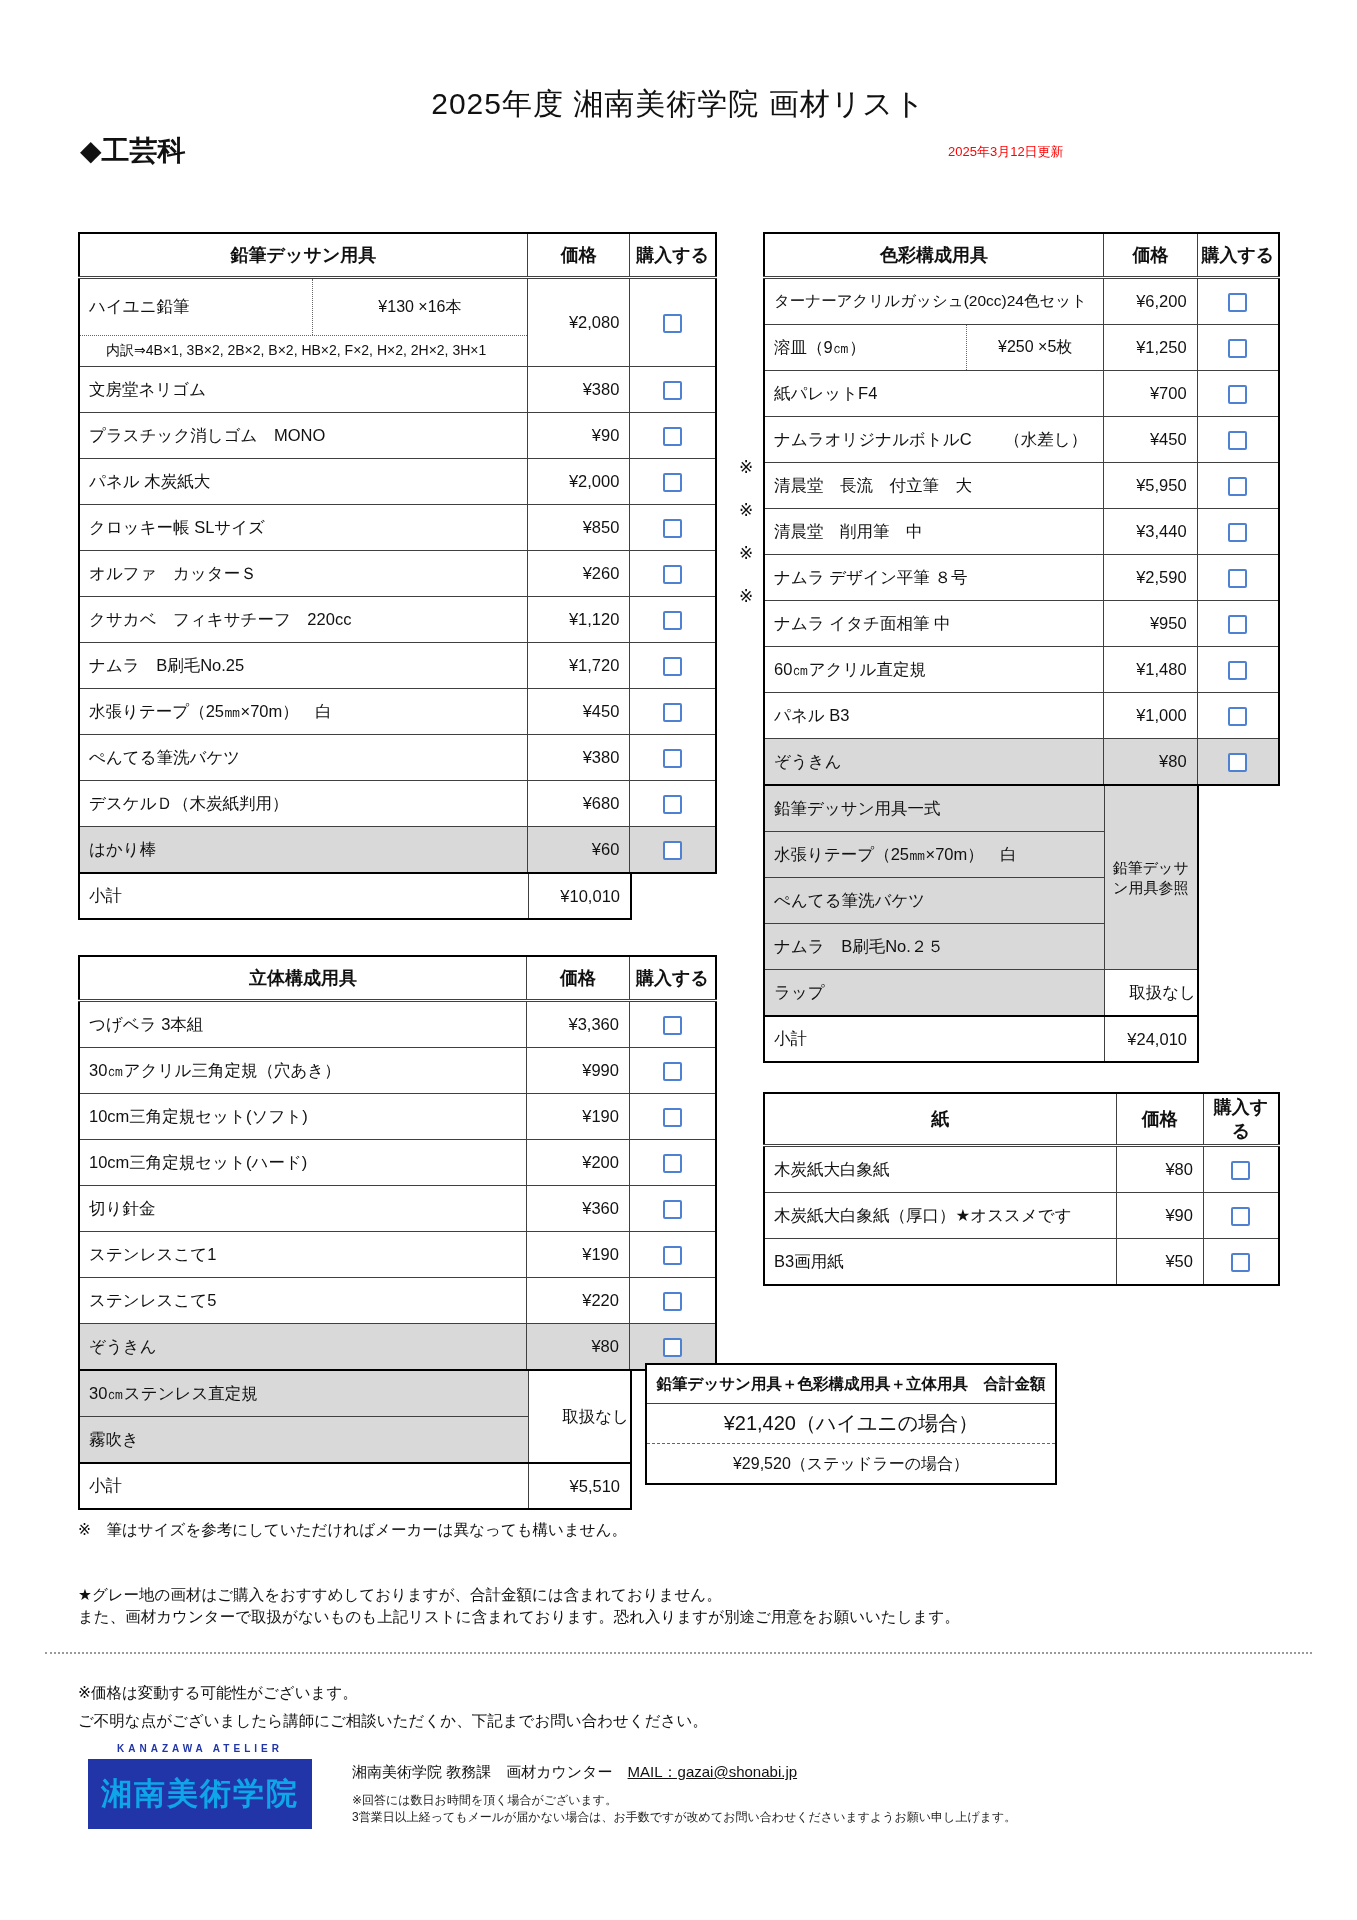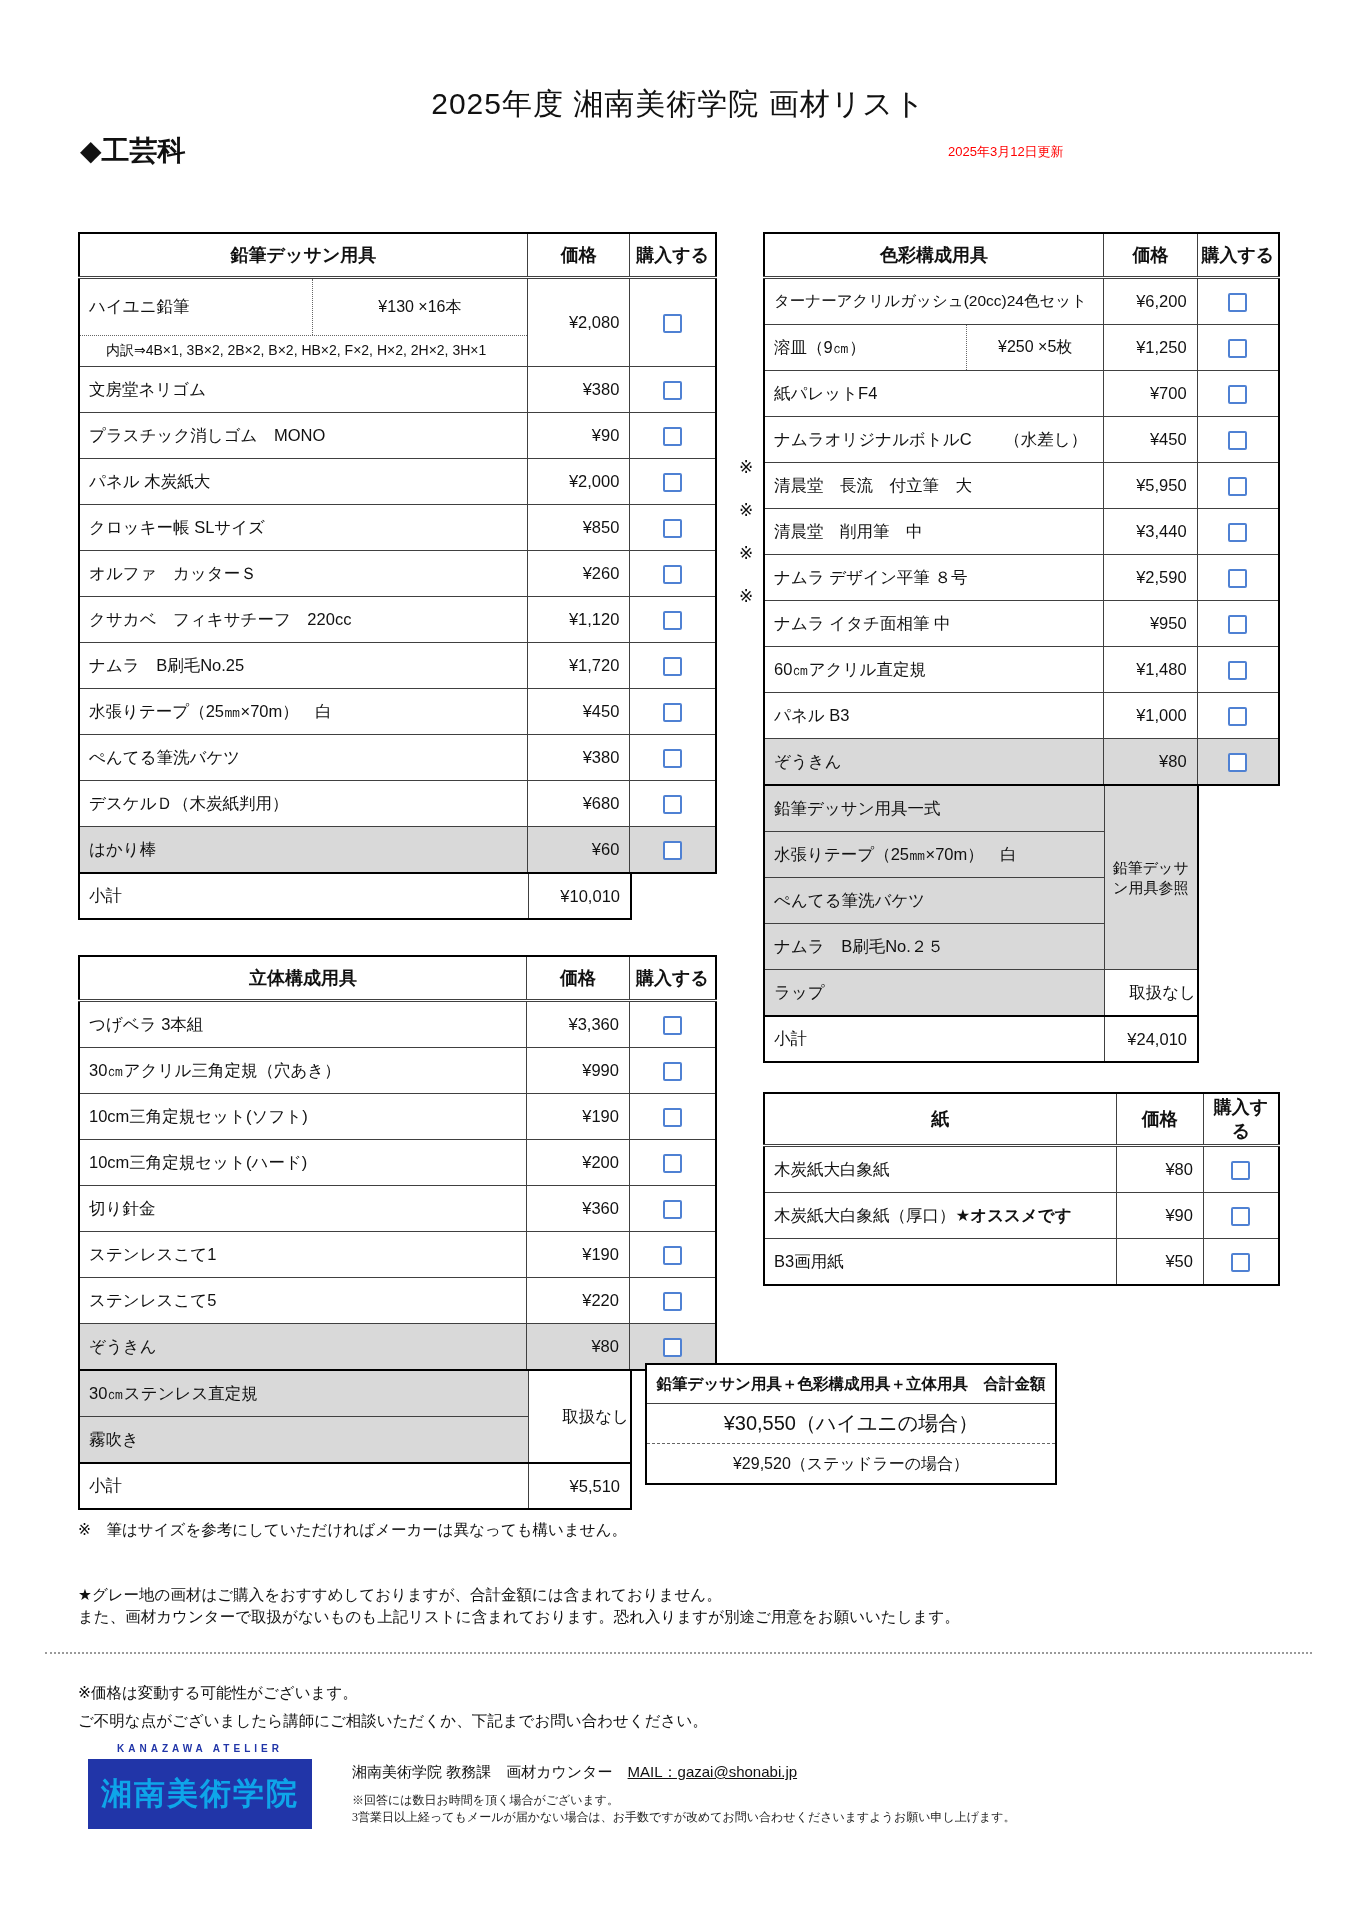--- a/index.html
+++ b/index.html
@@ -33,42 +33,42 @@
   td.gray{background:#d9d9d9;}
   .checkbox{display:inline-block;width:15px;height:15px;border:2px solid #4f81d3;border-radius:2px;background:#fff;vertical-align:middle;}
 
   .fx{display:flex;height:100%;align-items:center;}
   .fx .nm{flex:1 1 auto;padding-left:9px;white-space:nowrap;}
   .fx .un{flex:0 0 214px;align-self:stretch;display:flex;align-items:center;justify-content:center;
           border-left:1px dotted #666;font-size:16px;white-space:nowrap;}
   .fx .un2{flex:0 0 136px;align-self:stretch;display:flex;align-items:center;justify-content:center;
           border-left:1px dotted #666;font-size:16px;white-space:nowrap;}
   .fx .nt{padding-right:16px;white-space:nowrap;}
-  .fx .nt2{padding-right:44px;white-space:nowrap;font-weight:bold;}
+  .fx .nt2{padding-right:44px;white-space:nowrap;}
   td.hyu{height:56px;border-bottom:1px dotted #666;}
   td.uchi{height:30px;border-top:1px dotted #666;font-size:14px;padding-left:26px;white-space:nowrap;}
   td.refcell{font-size:15px;text-align:center;line-height:20px;}
   .mark{position:absolute;left:-24px;width:20px;font-size:17px;color:#111;}
 
   
   .totalsbox .tb{border:2px solid #000;background:#fff;}
   .tb .thead{height:38px;line-height:38px;text-align:center;font-size:15.5px;font-weight:bold;border-bottom:1px solid #404040;white-space:nowrap;}
   .tb .tv1{height:39px;line-height:39px;text-align:center;font-size:20px;border-bottom:1px dashed #666;white-space:nowrap;}
   .tb .tv2{height:39px;line-height:39px;text-align:center;font-size:16px;white-space:nowrap;}
 
   .note{font-size:15.5px;line-height:22px;white-space:nowrap;}
   .divider{left:45px;width:1267px;top:1652px;border-top:2px dotted #9a9a9a;height:0;}
 
   .logo-kana{left:88px;top:1743px;width:224px;text-align:center;font-size:10px;letter-spacing:4px;
              color:#2135a8;font-weight:bold;white-space:nowrap;}
   .logo-box{left:88px;top:1759px;width:224px;height:70px;background:#2135a8;color:#0ea5e9;display:flex;
             align-items:center;justify-content:center;font-size:31px;font-weight:bold;letter-spacing:2px;white-space:nowrap;}
   .contact{left:352px;top:1763px;font-size:15px;white-space:nowrap;}
   .contact .mail{text-decoration:underline;}
-  .fn{left:352px;font-size:12px;color:#222;white-space:nowrap;font-family:Liberation Serif, serif;}
+  .fn{left:352px;font-size:12px;color:#222;white-space:nowrap;}
 </style>
 </head>
 <body>
 
 <div class="page">
 
   <div class="abs title">2025年度 湘南美術学院 画材リスト</div>
   <div class="abs section">◆工芸科</div>
   <div class="abs updated">2025年3月12日更新</div>
 
@@ -412,21 +412,21 @@
             <td class="pr">¥50</td>
             <td class="cb"><span class="checkbox"></span></td>
           </tr>
     </tbody>
       </table>
   </div>
 
   <div class="abs totalsbox">
     <div class="tb">
       <div class="thead">鉛筆デッサン用具＋色彩構成用具＋立体用具　合計金額</div>
-      <div class="tv1">¥30,550（ハイユニの場合）</div>
+      <div class="tv1">¥21,420（ハイユニの場合）</div>
       <div class="tv2">¥29,520（ステッドラーの場合）</div>
     </div>
   </div>
 
   <div class="abs note" style="left:78px;top:1519px">
     <div>※　筆はサイズを参考にしていただければメーカーは異なっても構いません。</div>
   </div>
   <div class="abs note" style="left:78px;top:1584px">
     <div>★グレー地の画材はご購入をおすすめしておりますが、合計金額には含まれておりません。</div>
     <div>また、画材カウンターで取扱がないものも上記リストに含まれております。恐れ入りますが別途ご用意をお願いいたします。</div>

